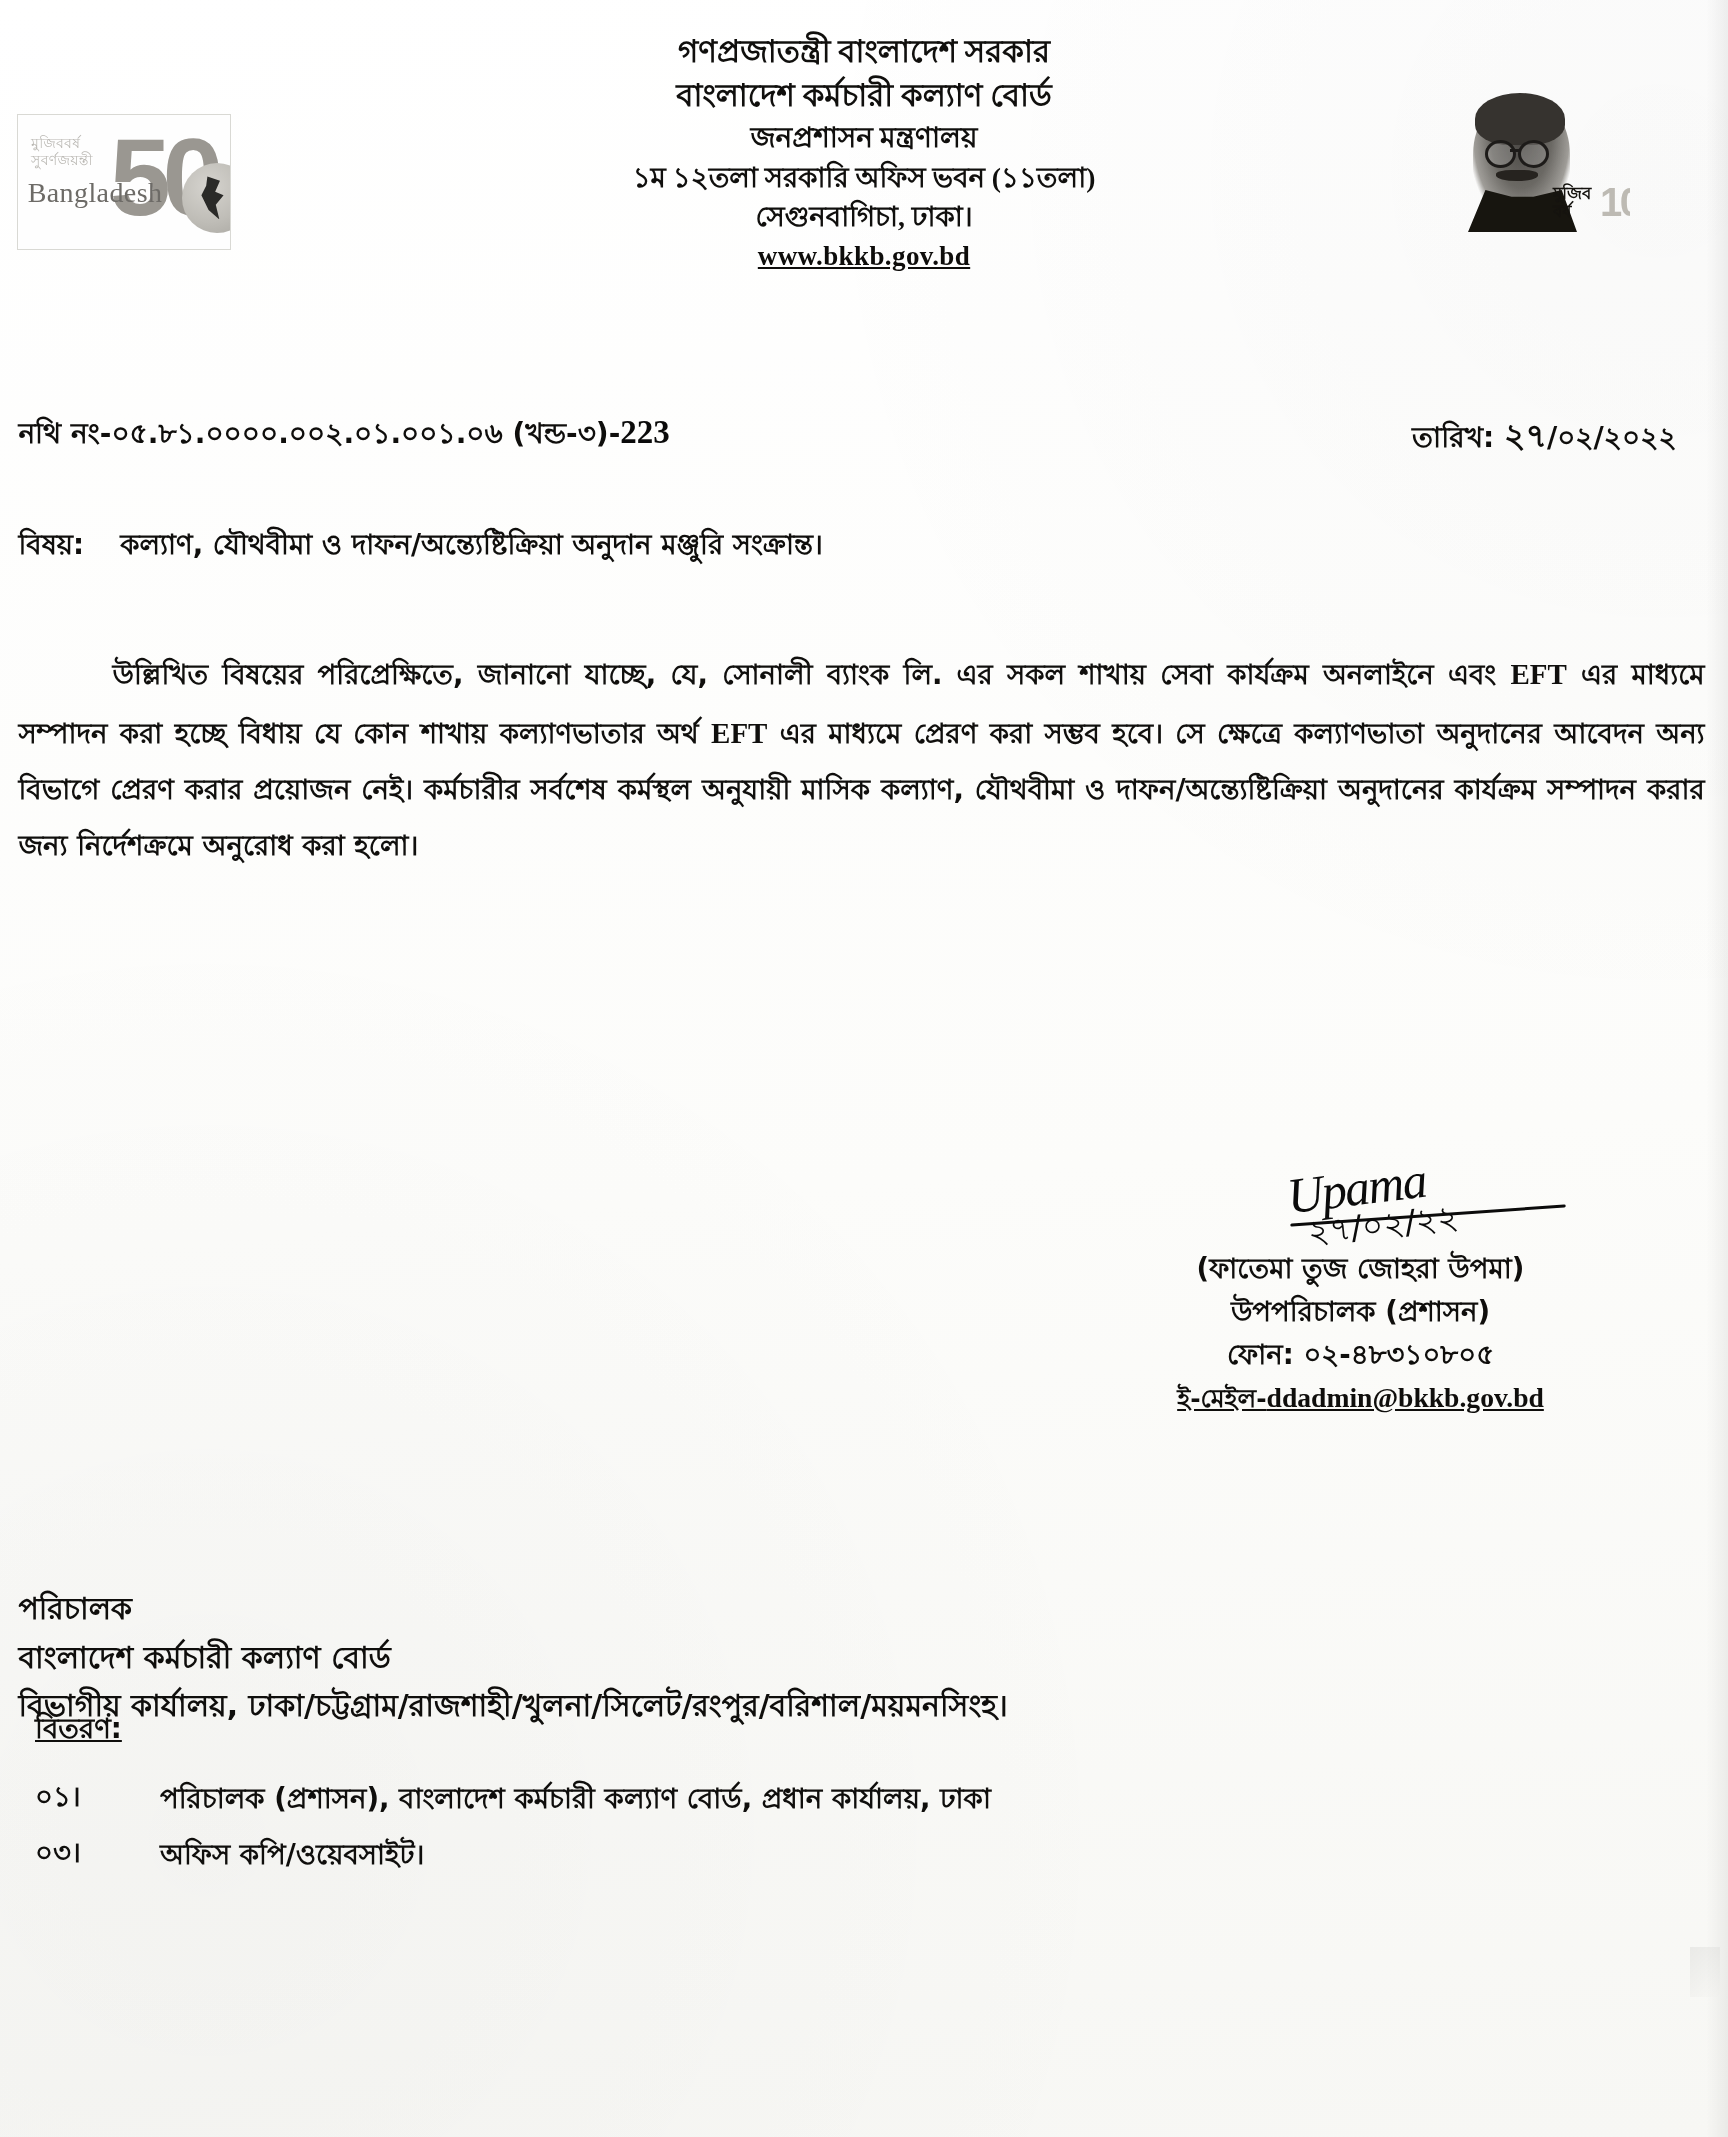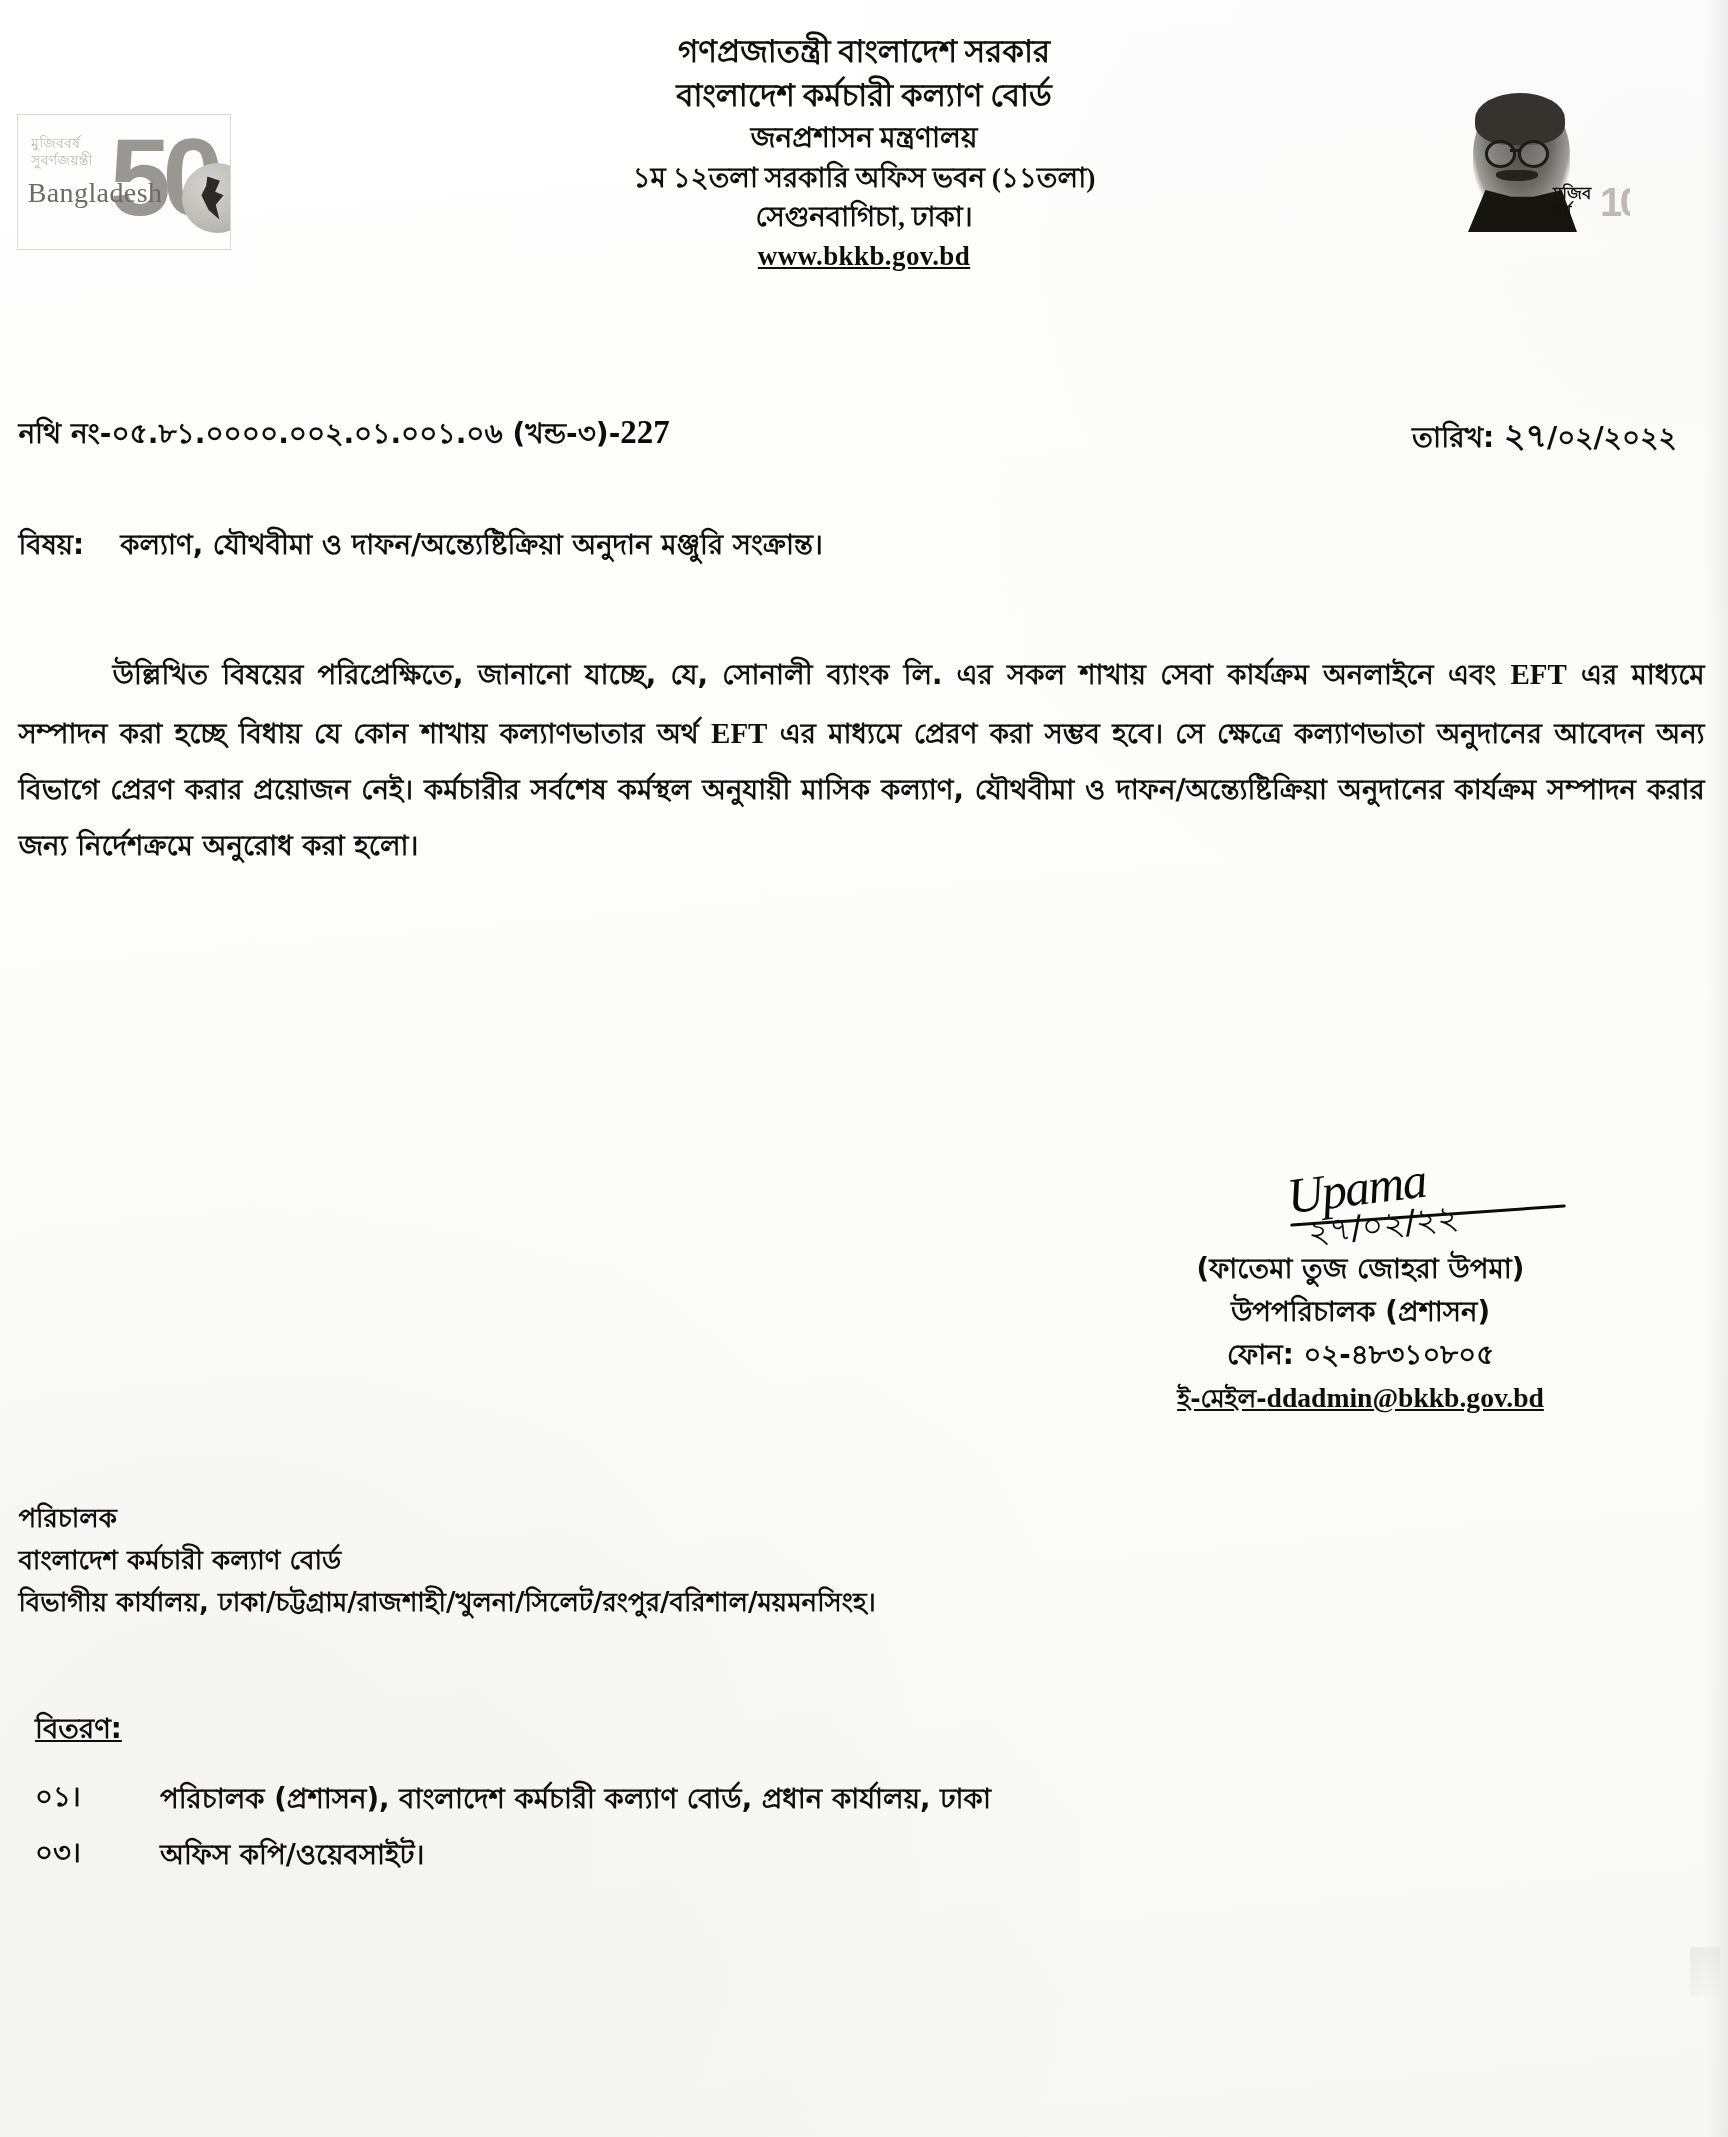--- a/index.html
+++ b/index.html
@@ -172,22 +172,22 @@
     line-height:1.56;color:#0f0e0c;
   }
   .sig .email{
     font-family:"Liberation Serif",serif;font-weight:700;font-size:27.6px;
     line-height:1.56;color:#0f0e0c;text-decoration:underline;
   }
   .sig .email .bnpart{font-family:"DejaVu Sans",sans-serif;font-size:25px;}
 
   
   .recip{
-    position:absolute;left:18.4px;top:1497px;
-    font-family:"DejaVu Sans",sans-serif;font-weight:700;font-size:26px;
+    position:absolute;left:18.4px;top:1585px;
+    font-family:"DejaVu Sans",sans-serif;font-weight:700;font-size:30px;
     line-height:1.62;color:#0f0e0c;
   }
 
   
   .distro{position:absolute;left:35px;right:33px;top:1708px;}
   .distro .dtitle{
     font-family:"DejaVu Sans",sans-serif;font-weight:700;font-size:27.6px;
     color:#0f0e0c;text-decoration:underline;margin-bottom:22px;display:inline-block;
   }
   .drow{display:flex;align-items:center;margin-bottom:10px;}
@@ -242,21 +242,21 @@
   <div class="header">
     <div class="ln h1">গণপ্রজাতন্ত্রী বাংলাদেশ সরকার</div>
     <div class="ln h2">বাংলাদেশ কর্মচারী কল্যাণ বোর্ড</div>
     <div class="ln h3">জনপ্রশাসন মন্ত্রণালয়</div>
     <div class="ln h4">১ম ১২তলা সরকারি অফিস ভবন (১১তলা)</div>
     <div class="ln h5">সেগুনবাগিচা, ঢাকা।</div>
     <div class="web">www.bkkb.gov.bd</div>
   </div>
 
   <div class="refrow">
-    <div class="memo"><span>নথি নং-</span><span>০৫.৮১.০০০০.০০২.০১.০০১.০৬ (খন্ড-৩)-</span><span class="hand">227</span></div>
+    <div class="memo"><span>নথি নং-</span><span>০৫.৮১.০০০০.০০২.০১.০০১.০৬ (খন্ড-৩)-</span><span class="hand">223</span></div>
     <div class="datebox"><span>তারিখ:</span>
       <span class="hand">২৭</span><span>/০২/২০২২</span></div>
   </div>
 
   <div class="subject"><span class="lbl">বিষয়:</span><span>কল্যাণ, যৌথবীমা ও দাফন/অন্ত্যেষ্টিক্রিয়া অনুদান মঞ্জুরি সংক্রান্ত।</span></div>
 
   <div class="body">
     <p><span>উল্লিখিত বিষয়ের পরিপ্রেক্ষিতে, জানানো যাচ্ছে, যে, সোনালী ব্যাংক লি. এর সকল শাখায় সেবা কার্যক্রম অনলাইনে এবং </span><span class="lat">EFT</span><span> এর মাধ্যমে সম্পাদন করা হচ্ছে বিধায় যে কোন শাখায় কল্যাণভাতার অর্থ </span><span class="lat">EFT</span><span> এর মাধ্যমে প্রেরণ করা সম্ভব হবে। সে ক্ষেত্রে কল্যাণভাতা অনুদানের আবেদন অন্য বিভাগে প্রেরণ করার প্রয়োজন নেই। কর্মচারীর সর্বশেষ কর্মস্থল অনুযায়ী মাসিক কল্যাণ, যৌথবীমা ও দাফন/অন্ত্যেষ্টিক্রিয়া অনুদানের কার্যক্রম সম্পাদন করার জন্য নির্দেশক্রমে অনুরোধ করা হলো।</span></p>
   </div>
 

